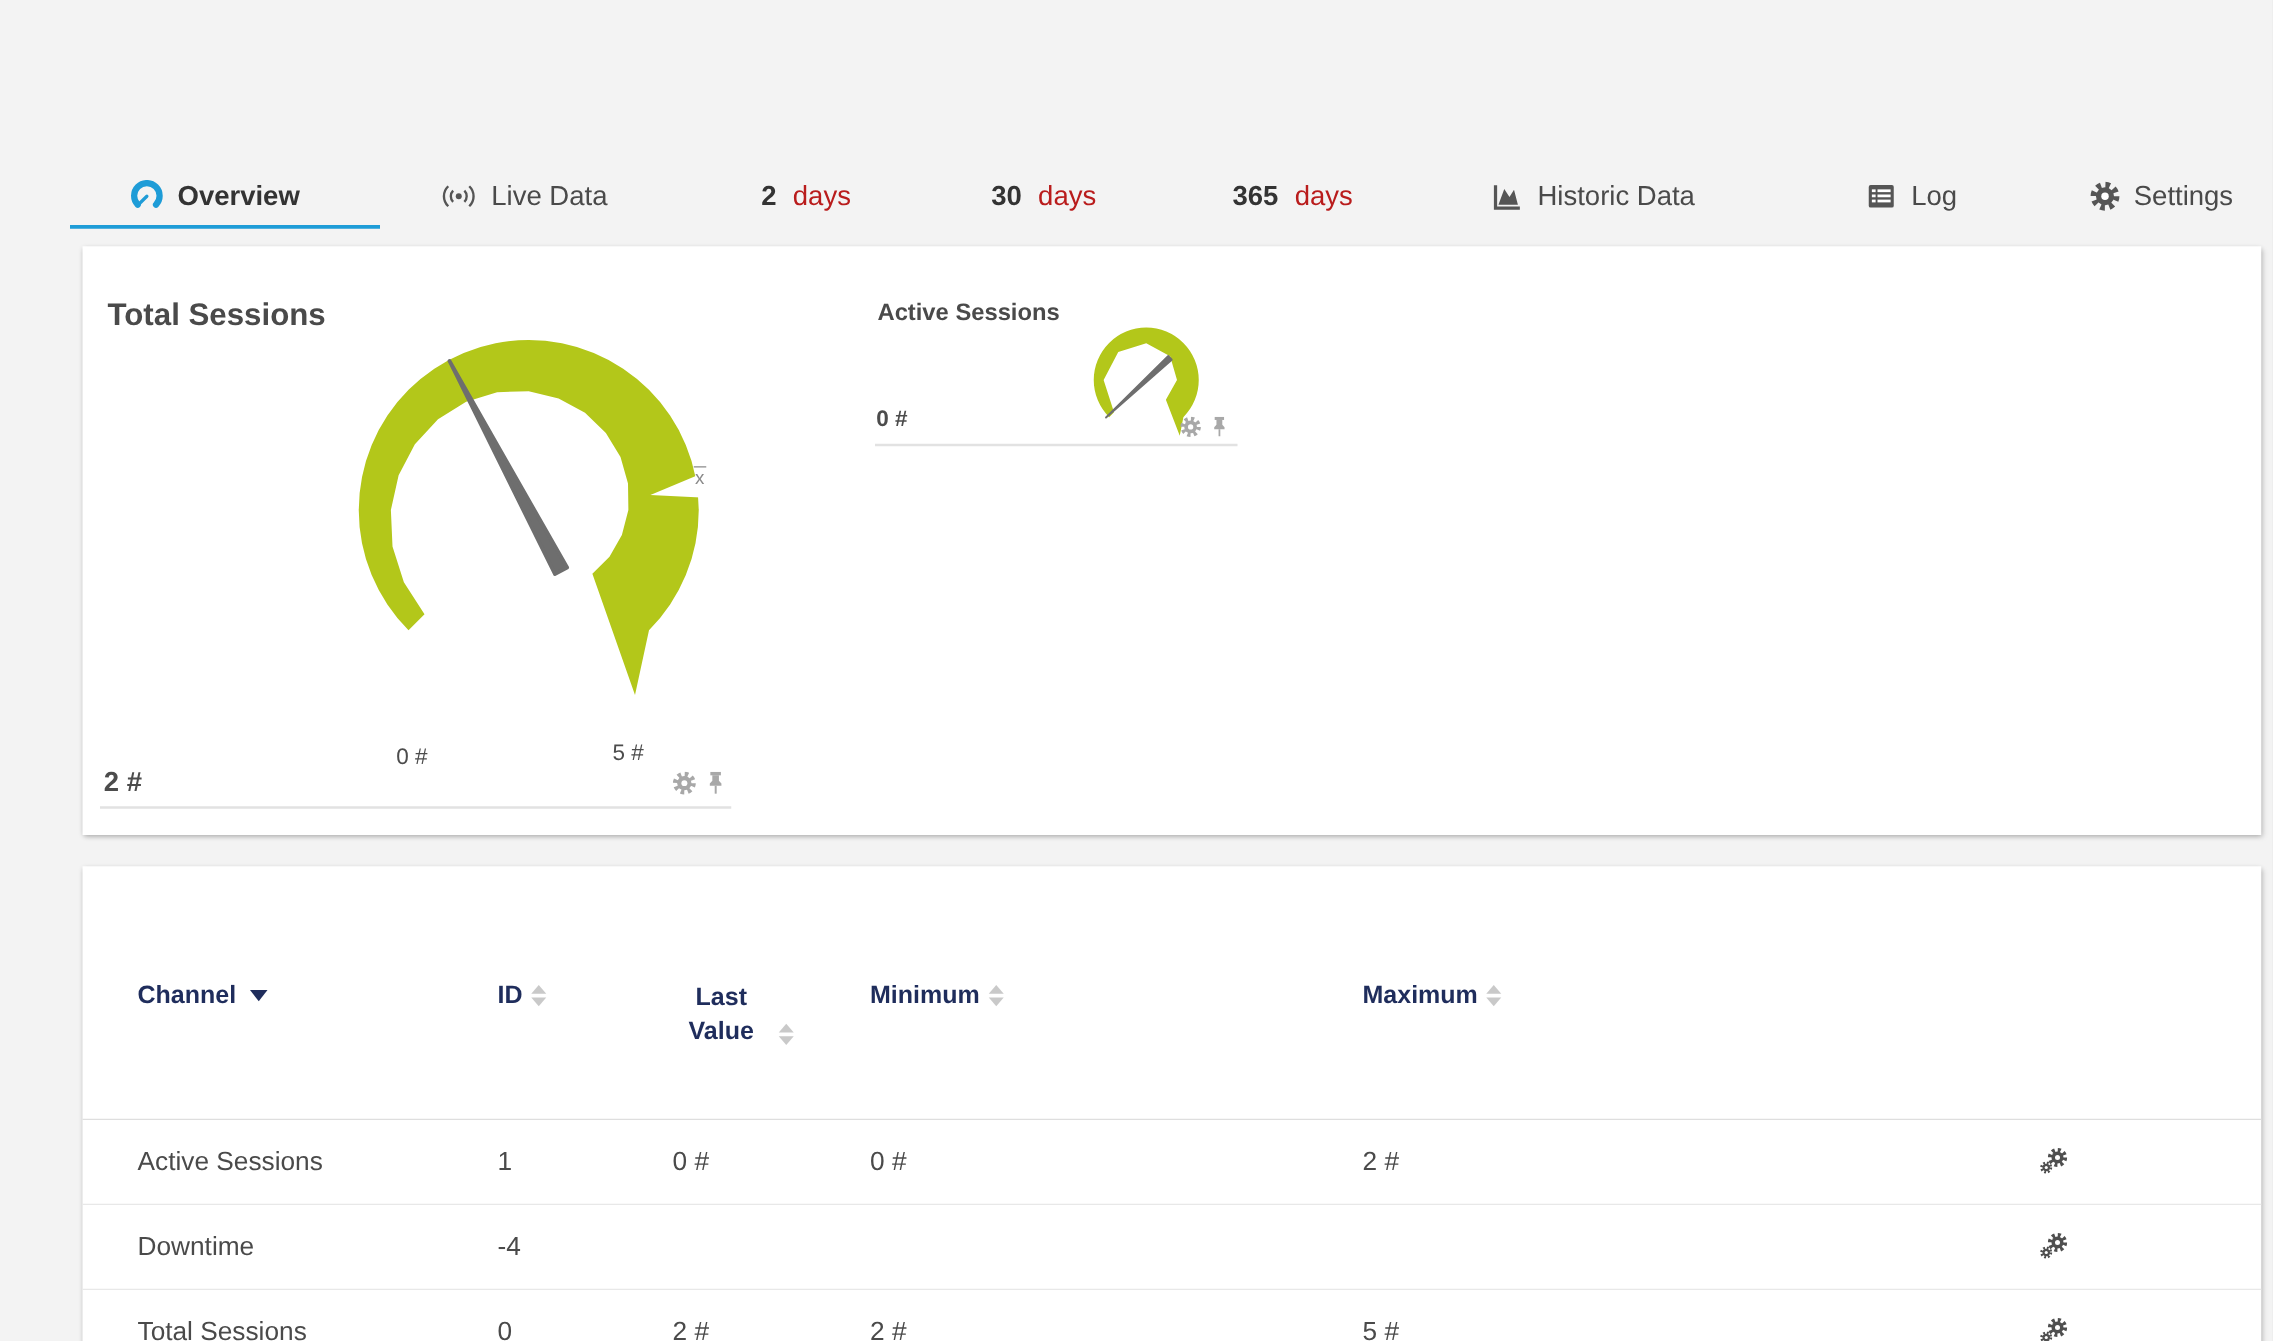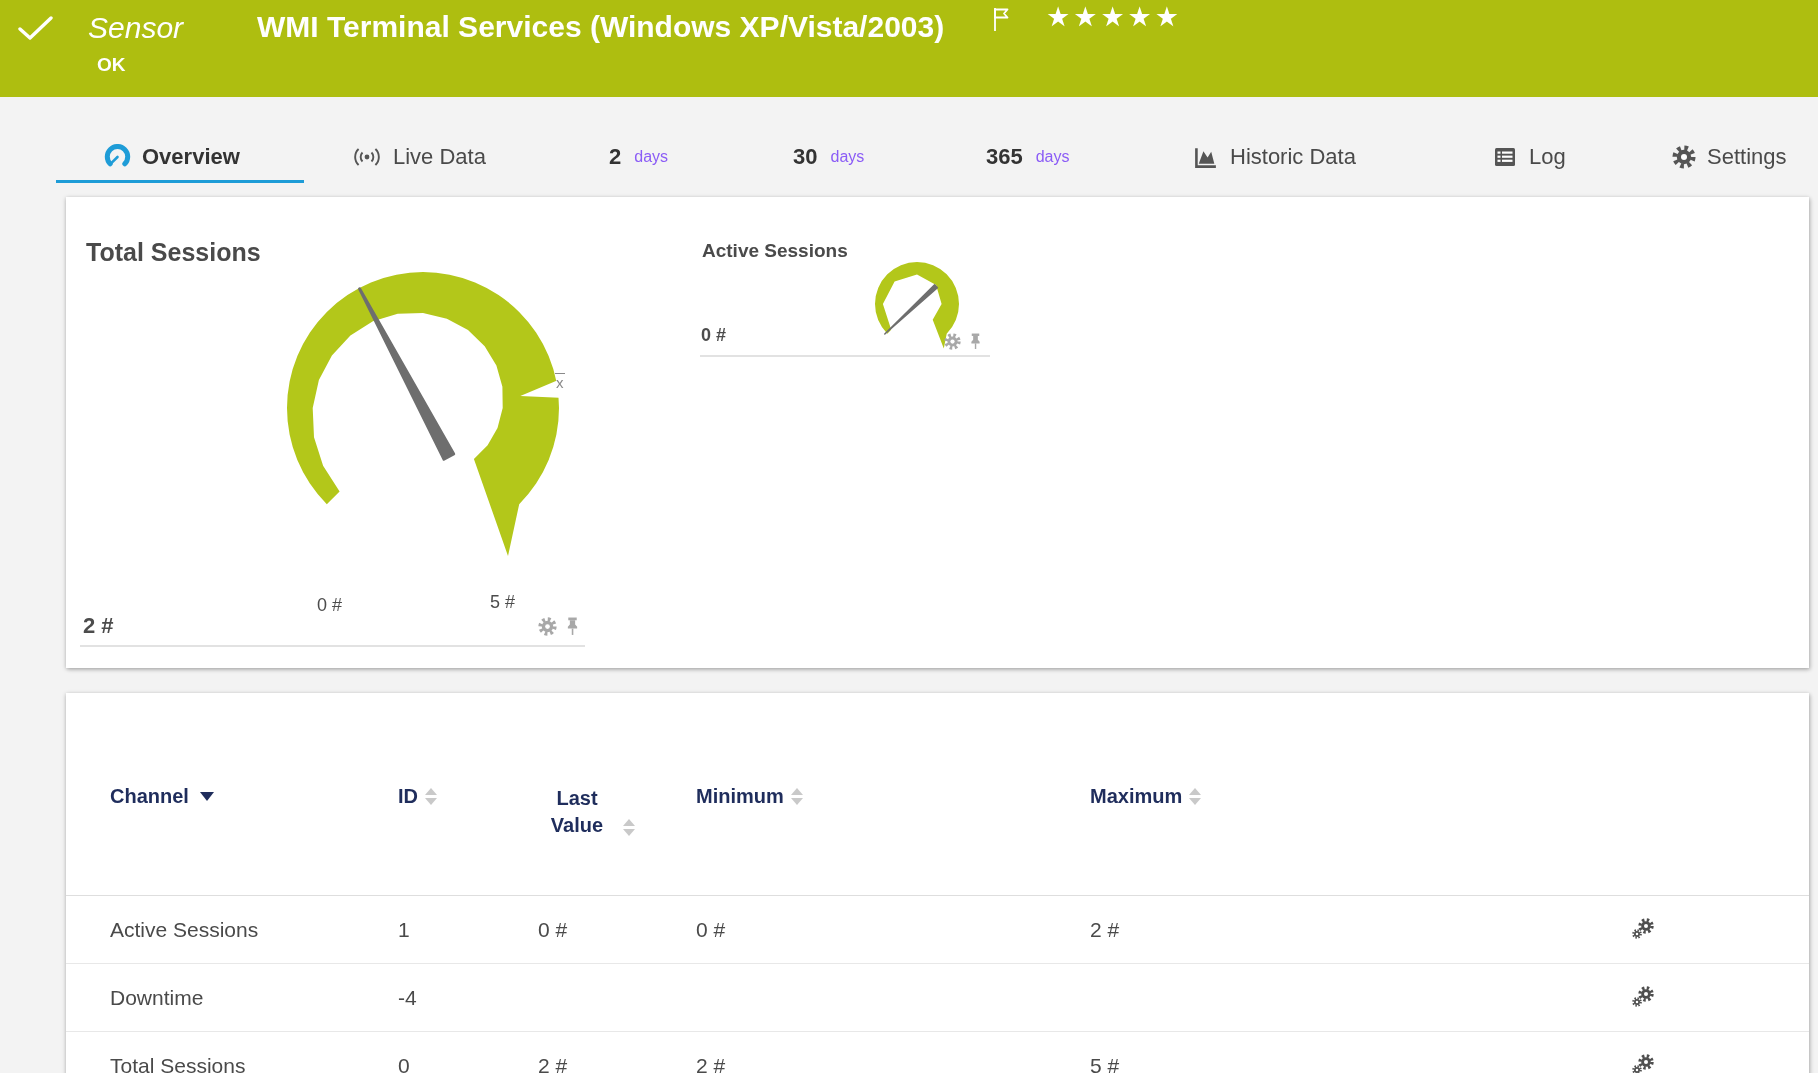--- a/index.html
+++ b/index.html
@@ -13,21 +13,21 @@
   .b-title{position:absolute;left:257px;top:12px;font-size:30px;font-weight:700;color:#fff;line-height:1;}
   .b-flag{position:absolute;left:992px;top:6px;cursor:pointer;}
   .b-stars{position:absolute;left:1046px;top:4px;font-size:27px;letter-spacing:3px;color:#fff;cursor:pointer;line-height:1;}
   .b-status{position:absolute;left:97px;top:54px;font-size:19px;font-weight:700;color:#fff;}
 
   
   .tab{position:absolute;top:134px;height:46px;display:flex;align-items:center;gap:11px;cursor:pointer;}
   .tab .lbl{font-size:22px;color:#4a4a4a;white-space:nowrap;}
   .tab .lbl.on{color:#333;font-weight:700;}
   .tab .num{font-size:22px;font-weight:700;color:#333;}
-  .tab .days{font-size:16px;color:#8b5cf6;margin-left:2px;}
+  .tab .days{font-size:22px;color:#b91c1c;margin-left:2px;}
   .tab svg{flex:0 0 auto;}
   .tab-underline{position:absolute;left:56px;top:180px;width:248px;height:3px;background:var(--accent,#1e9cd7);}
 
   
   .panel{position:absolute;left:66px;width:1743px;background:#fff;
          box-shadow:0 1px 4px rgba(0,0,0,.28),2px 2px 4px rgba(0,0,0,.10);}
   .panel1{top:197px;height:471px;}
   .panel2{top:693px;height:395px;}
 
   
@@ -79,33 +79,20 @@
     <symbol id="sym-pin" viewBox="0 0 16 18">
       <rect x="4" y="0.5" width="8" height="2.6" fill="currentColor"></rect>
       <path d="M5.5,3.1 V7.2 L3.6,9.3 V11 H12.4 V9.3 L10.5,7.2 V3.1 Z" fill="currentColor"></path>
       <rect x="7.3" y="11" width="1.5" height="6" fill="currentColor"></rect>
     </symbol>
   </defs>
 </svg>
 
 <div id="app">
 
-  <div class="banner">
-    <svg class="b-check" width="36" height="26" viewBox="0 0 36 26">
-      <polyline points="2,13 12,22 33,2" fill="none" stroke="#fff" stroke-width="3.4" stroke-linecap="round" stroke-linejoin="round"></polyline>
-    </svg>
-    <span class="b-sensor">Sensor</span>
-    <span class="b-title">WMI Terminal Services (Windows XP/Vista/2003)</span>
-    <svg class="b-flag" width="22" height="28" viewBox="0 0 22 28">
-      <path d="M3,2 V25" stroke="#fff" stroke-width="1.8" fill="none"></path>
-      <path d="M3,3.5 H15.5 L12,7.5 L15.5,11.5 H3 Z" stroke="#fff" stroke-width="1.8" fill="none" stroke-linejoin="round"></path>
-    </svg>
-    <span class="b-stars">★★★★★</span>
-    <span class="b-status">OK</span>
-  </div>
 
   <div class="tab" style="left:104px">
     <svg width="27" height="27" viewBox="0 0 27 27">
       <path d="M6.2,19.8 A10.2,10.2 0 1 1 20.8,19.8" fill="none" stroke="var(--accent,#1e9cd7)" stroke-width="5" stroke-linecap="round"></path>
       <line x1="13.5" y1="13" x2="7.8" y2="18.6" stroke="var(--accent,#1e9cd7)" stroke-width="2.6" stroke-linecap="round"></line>
     </svg>
     <span class="lbl on">Overview</span>
   </div>
   <div class="tab" style="left:352px">
     <svg width="30" height="24" viewBox="0 0 30 24">

